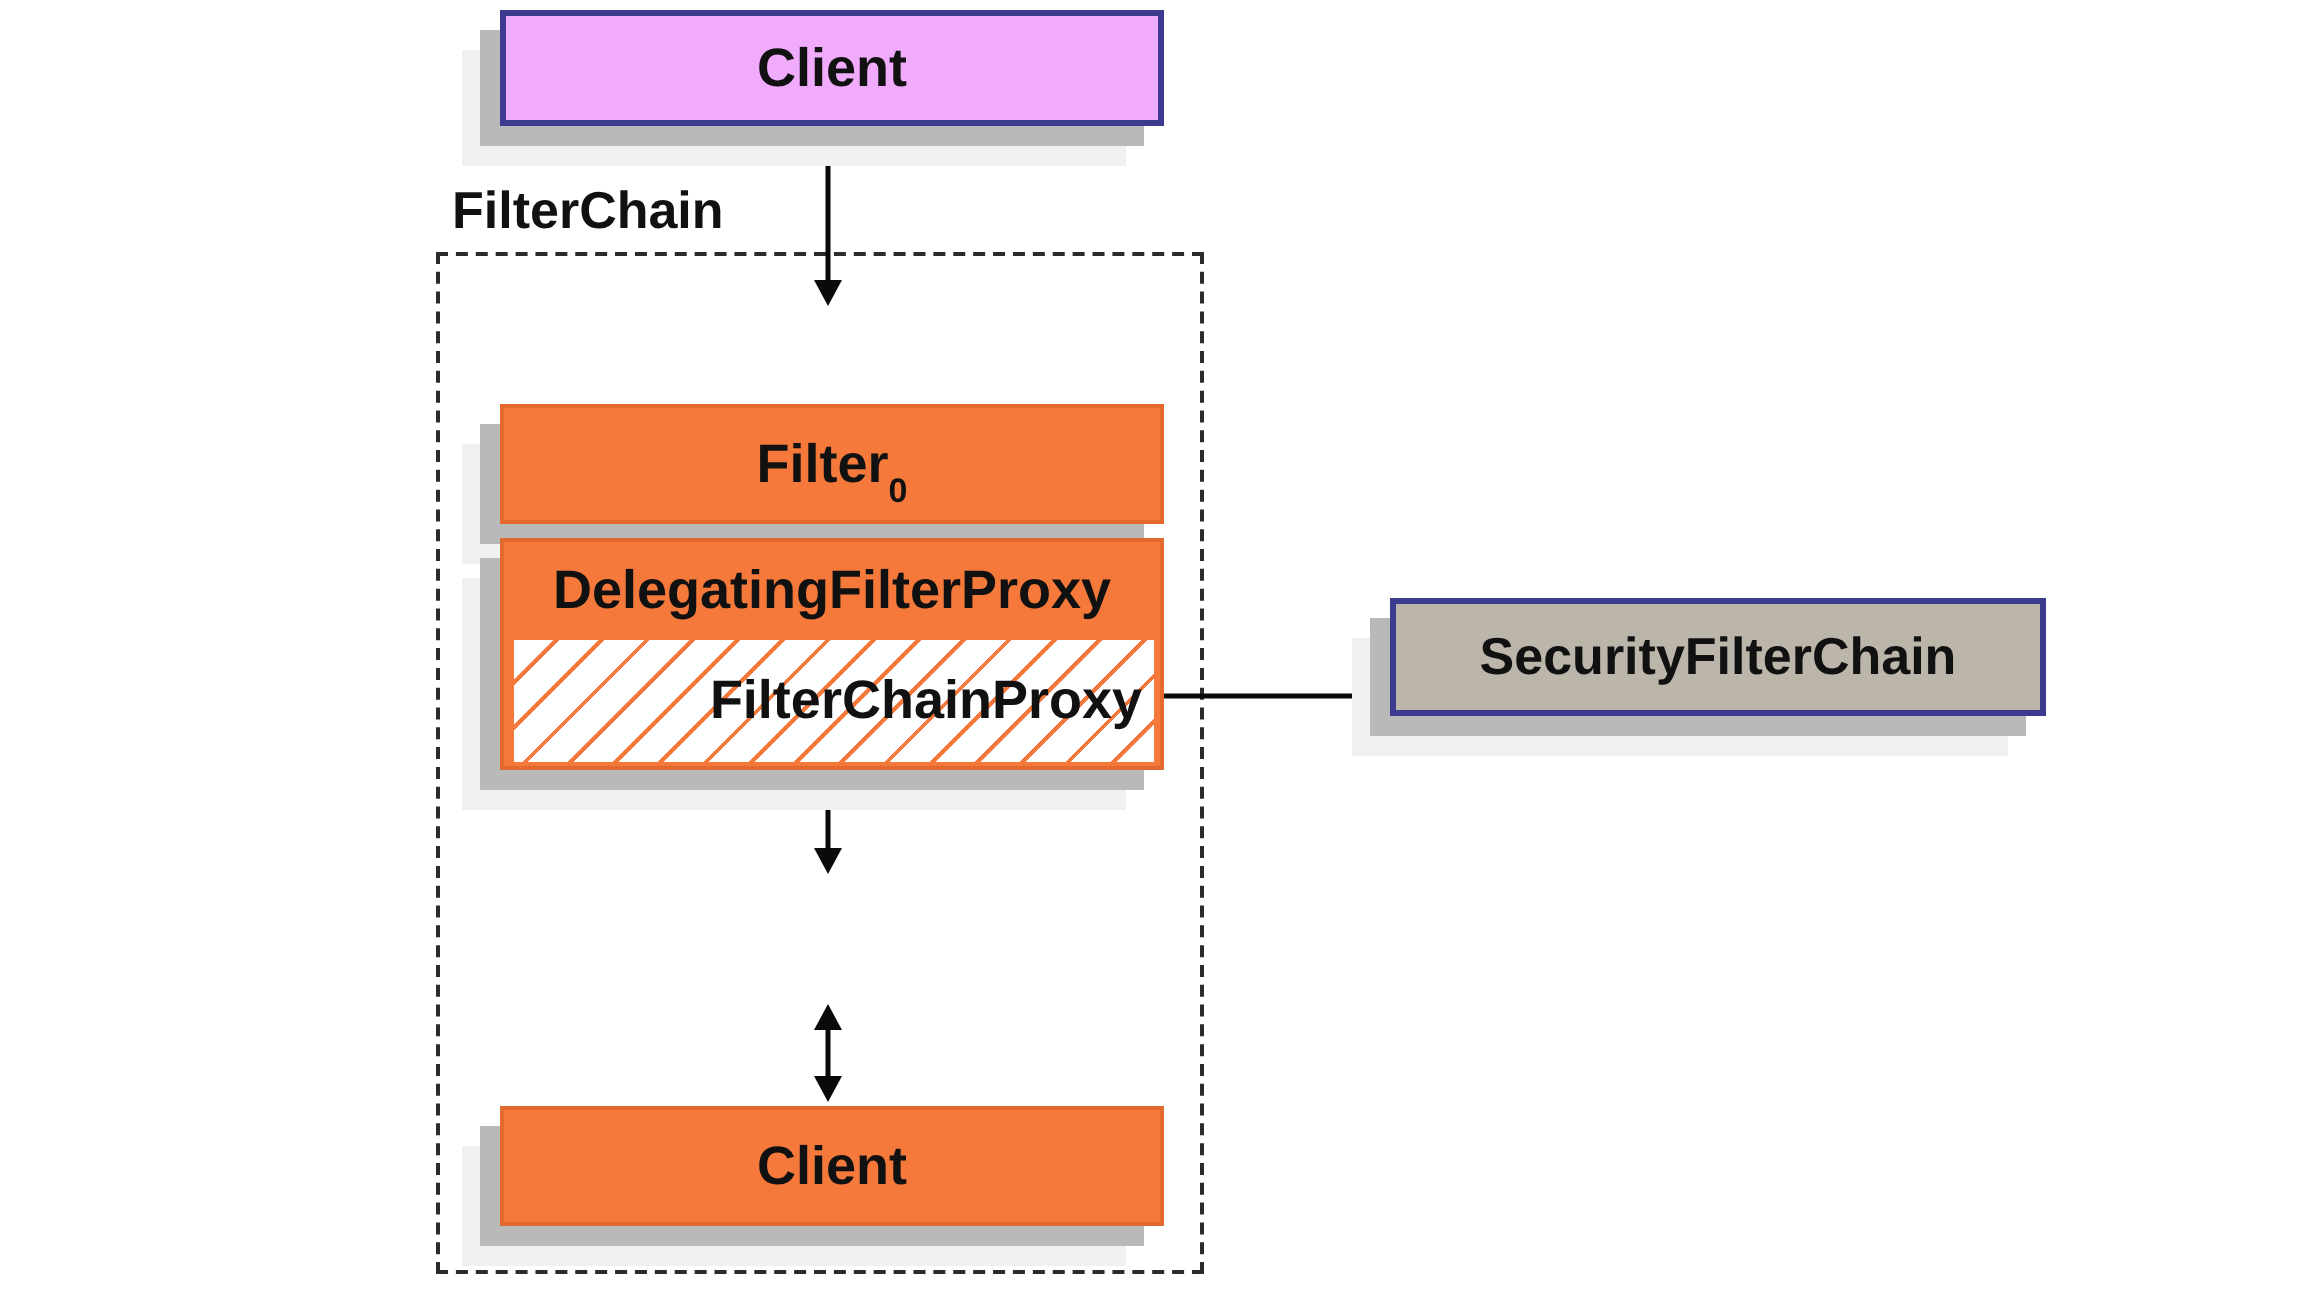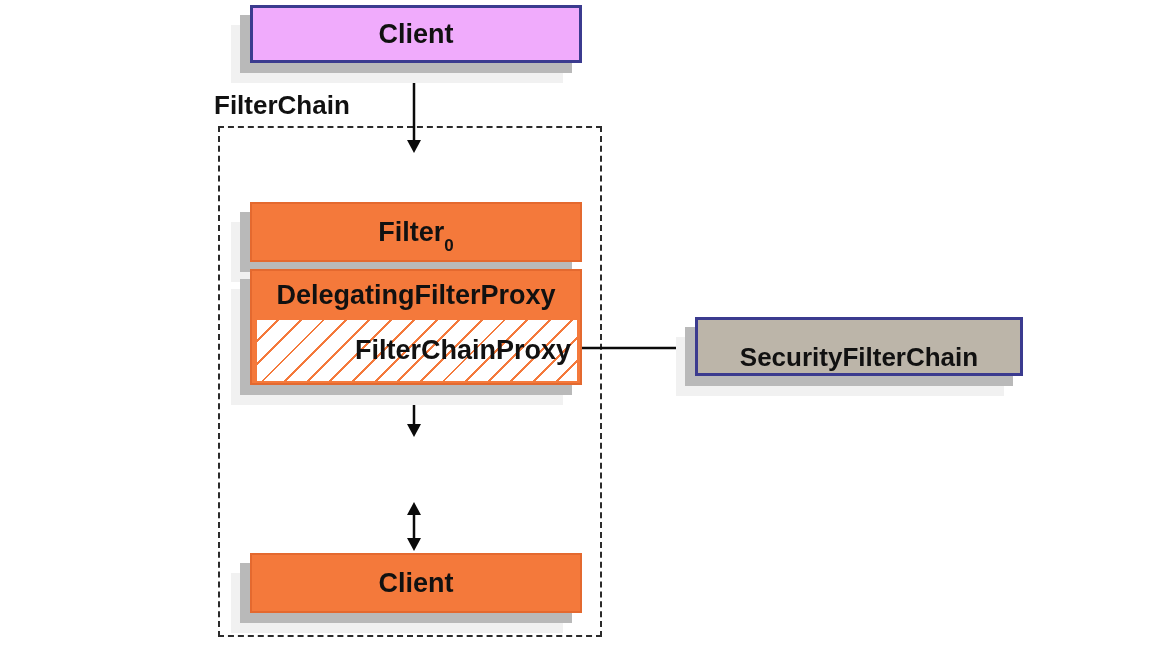--- a/index.html
+++ b/index.html
@@ -21,21 +21,21 @@
     left: 218px;
     top: 126px;
     width: 384px;
     height: 511px;
     border: 2px dashed #2b2b2b;
     box-sizing: border-box;
     background: transparent;
   }
   .boundary-label {
     position: absolute;
-    left: 214px;
+    left: 226px;
     top: 90px;
     font-size: 26px;
     font-weight: bold;
     color: #111111;
     letter-spacing: 0px;
   }
   
   .node {
     position: absolute;
     box-sizing: border-box;
@@ -86,25 +86,24 @@
     font-weight: bold;
     color: #111111;
   }
   .fcp-label {
     background: rgba(255,255,255,0.0);
     padding: 0 6px;
   }
   .filter2 { left: 250px; top: 439px; width: 332px; height: 60px; }
   .servlet { left: 250px; top: 553px; width: 332px; height: 60px; }
   .sfc {
-    left: 695px; top: 317px; width: 328px; height: 59px;
+    left: 695px; top: 299px; width: 328px; height: 59px;
     background: #bcb5a9;
     border: 3px solid #3b3b8f;
     font-size: 26px;
-    align-items: flex-end;
   }
   .arrows {
     position: absolute;
     left: 0;
     top: 0;
     pointer-events: none;
   }
   .arrows line { stroke: #0a0a0a; stroke-width: 2.5; }
   .arrows polygon { fill: #0a0a0a; stroke: none; }
 </style>

